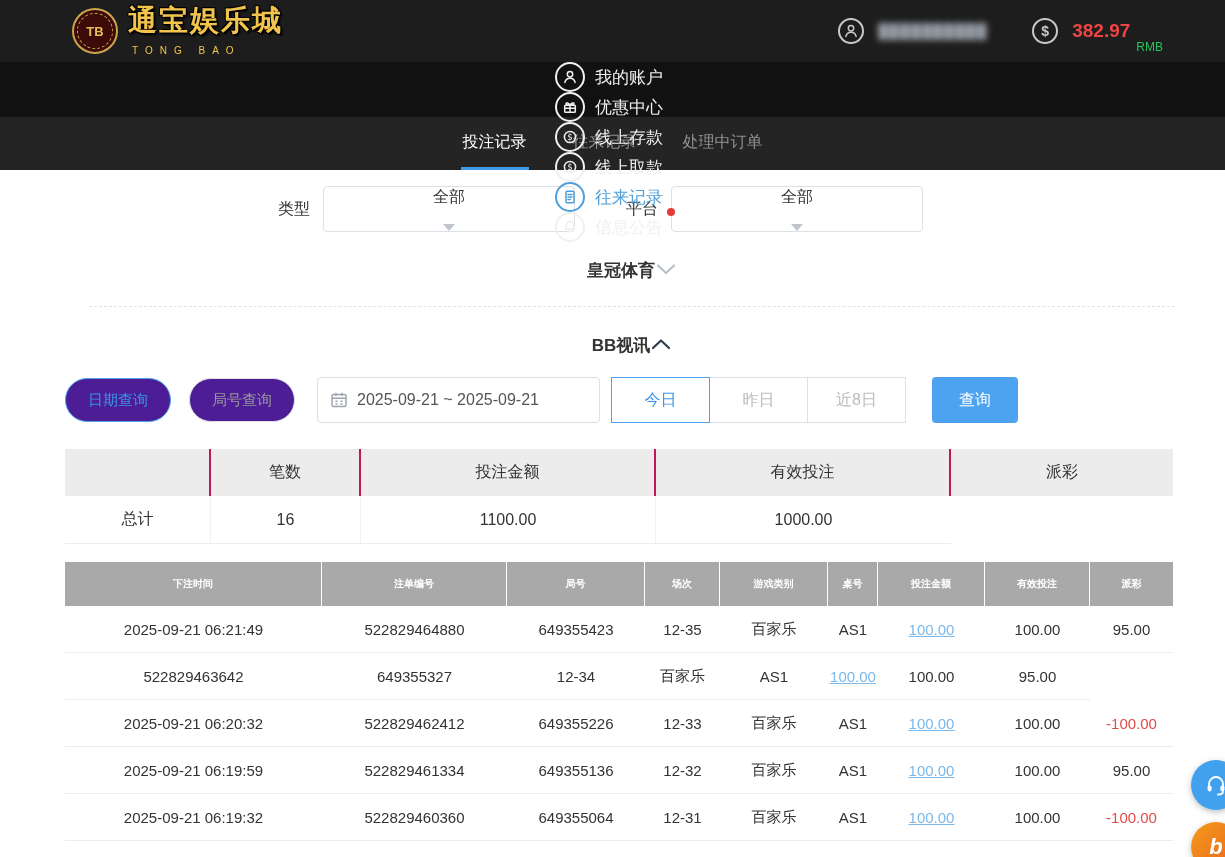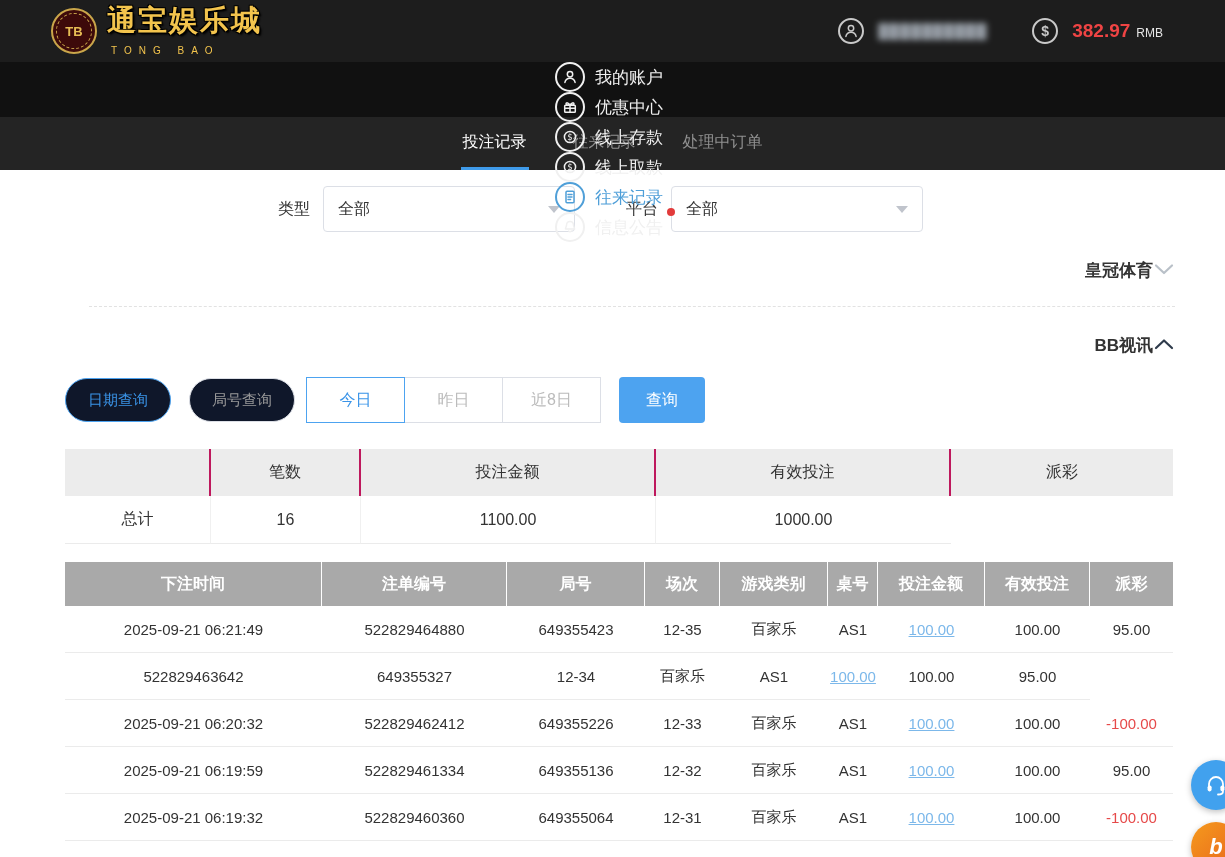--- a/index.html
+++ b/index.html
@@ -1,38 +1,38 @@
 <!DOCTYPE html>
 <html><head>
 <meta charset="utf-8">
 <style>
   * { margin:0; padding:0; box-sizing:border-box; }
   html,body { width:1225px; height:857px; overflow:hidden; background:#fff;
     font-family:"Liberation Sans","DejaVu Sans",sans-serif; }
   .page { position:relative; width:1225px; height:857px; }
 
   
-  .topbar { height:62px; background:#1d1d1d; display:flex; align-items:center; padding:0 62px 0 51px; }
+  .topbar { height:62px; background:#1d1d1d; display:flex; align-items:center; padding:0 62px 0 72px; }
   .logo { display:flex; align-items:center; gap:10px; }
   .logo-coin { width:46px; height:46px; border-radius:50%; background:#3d0a0a; border:2px solid #caa64a;
     position:relative; display:flex; align-items:center; justify-content:center; }
   .logo-coin::after { content:""; position:absolute; inset:3px; border:1px dashed #caa64a; border-radius:50%; }
   .logo-coin span { color:#e7bd55; font-size:13px; font-weight:bold; }
   .logo-text { display:flex; flex-direction:column; line-height:1; }
   .logo-title { color:#f3c44d; font-size:29px; font-weight:900; letter-spacing:2px;
     text-shadow:1px 1px 0 #000,-1px 1px 0 #000,1px -1px 0 #000,-1px -1px 0 #000,2px 2px 2px #000; }
   .logo-sub { color:#f3c44d; font-size:10px; letter-spacing:7px; margin-top:11px; padding-left:4px; }
   .top-right { margin-left:auto; display:flex; align-items:center; gap:14px; }
   .round-icon { width:26px; height:26px; border:2px solid #c9c9c9; border-radius:50%;
     display:flex; align-items:center; justify-content:center; color:#c9c9c9; flex:0 0 auto; }
   .username-blur { color:#aeb6c0; font-size:14px; letter-spacing:1px; filter:blur(3px); opacity:.85;
     min-width:140px; text-align:left; }
   .coin-glyph { font-size:14px; font-weight:bold; }
   .balance { color:#ef4444; font-size:19px; font-weight:bold; }
-  .currency { color:#e5e5e5; font-size:12px; margin-left:2px; position:relative; top:2px; }
+  .currency { color:#22c55e; font-size:12px; margin-left:2px; position:relative; top:16px; }
 
   
   .navbar { height:55px; background:#111111; display:flex; align-items:center;
     justify-content:space-between; padding:0 95px 0 88px;flex-direction:column; }
   .nav-item { display:flex; align-items:center; gap:10px; color:#f0f0f0; cursor:pointer; position:relative; }
   .nav-item.active { color:#4f9fd8; }
   .nav-icon { width:30px; height:30px; border:2px solid currentColor; border-radius:50%;
     display:flex; align-items:center; justify-content:center; }
   .nav-icon svg { stroke:currentColor; fill:none; stroke-width:1.5; stroke-linecap:round; stroke-linejoin:round; }
   .nav-label { font-size:17px; }
@@ -41,66 +41,66 @@
   
   .subtabs { height:53px; background:#242424; display:flex; align-items:stretch; justify-content:center; gap:42px; }
   .subtab { display:flex; align-items:center; color:#909090; font-size:16px; cursor:pointer;
     border-bottom:3px solid transparent; padding:0 2px; }
   .subtab.active { color:#ffffff; border-bottom-color:#3f9bea; }
 
   
   .filter-row { display:flex; align-items:center; margin:16px 0 0 278px; }
   .filter-label { font-size:16px; color:#333; margin-right:13px; }
   .select-box { width:252px; height:46px; border:1px solid #dcdfe6; border-radius:4px;
-    display:flex; align-items:center; justify-content:space-between; padding:0 14px; cursor:pointer; }
+    display:flex; align-items:center; justify-content:space-between; padding:0 14px; cursor:pointer;flex-direction:column; }
   .select-value { font-size:16px; color:#333; }
   .caret { width:0; height:0; border-left:6px solid transparent; border-right:6px solid transparent;
     border-top:7px solid #c0c4cc; }
   .filter-gap { width:51px; }
 
   
-  .section-head { margin:0 50px 0 89px; display:flex; align-items:center; justify-content:flex-end; }
+  .section-head { margin:0 50px 0 89px; display:flex; align-items:center; justify-content:center; }
   .section-head.first { padding:27px 0 24px; border-bottom:1px dashed #e2e2e2; }
   .section-head.second { padding:27px 0 10px; }
   .section-title { font-size:17px; font-weight:bold; color:#333; }
   .chev svg { fill:none; stroke-width:2.2; stroke-linecap:round; stroke-linejoin:round; }
   .chev.down svg { stroke:#b9c0c8; }
   .chev.up svg { stroke:#2f3b4c; }
 
   
   .query-row { margin:10px 0 0 65px; display:flex; align-items:center; }
-  .pill-btn { height:44px; padding:0 22px; border-radius:22px; background:#0f172a; font-size:15px;
+  .pill-btn { height:44px; padding:0 22px; border-radius:22px; background:#4c1d95; font-size:15px;
     display:flex; align-items:center; cursor:pointer; }
   .pill-btn.blue { border:1px solid #4da3f0; color:#3a94e8; }
   .pill-btn.gray { border:1px solid #dcdfe6; color:#9a9a9a; margin-left:18px; }
   .date-box { margin-left:22px; width:283px; height:46px; border:1px solid #dcdfe6; border-radius:4px;
     display:flex; align-items:center; padding:0 12px; cursor:pointer; }
   .date-box svg { stroke:#9aa2ad; fill:none; stroke-width:1.4; }
   .date-text { font-size:16px; color:#555; margin-left:9px; }
   .seg-group { display:flex; margin-left:12px; }
   .seg-btn { width:99px; height:46px; background:#fff; border:1px solid #dcdfe6; font-size:16px;
     color:#bbb; display:flex; align-items:center; justify-content:center; cursor:pointer; margin-left:-1px; }
   .seg-btn.active { border:1px solid #4da3f0; color:#3a94e8; position:relative; z-index:2; }
-  .search-btn { margin-left:18px; width:86px; height:46px; background:#4da3f0; color:#fff; font-size:16px;
+  .search-btn { margin-left:26px; width:86px; height:46px; background:#4da3f0; color:#fff; font-size:16px;
     border:none; border-radius:4px; display:flex; align-items:center; justify-content:center; cursor:pointer; }
 
   
   .summary-table { margin:26px 52px 0 65px; }
   .sum-grid { display:grid; grid-template-columns:146px 150px 295px 295px 222px; }
   .sum-th { background:#ececec; height:47px; display:flex; align-items:center; justify-content:center;
     font-size:16px; color:#333; border-right:2px solid #be185d; }
   .sum-th:last-child { border-right:none; }
   .sum-td { background:#fff; height:48px; display:flex; align-items:center; justify-content:center;
     font-size:16px; color:#333; border-bottom:1px solid #ebebeb; border-right:1px solid #f0f0f0; }
   .sum-td:last-child { border-right:none; }
 
   
   .bet-table { margin:18px 52px 0 65px; }
   .bet-grid { display:grid; grid-template-columns:257px 185px 138px 75px 108px 50px 107px 105px 83px; }
-  .th { background:#a9a9a9; height:44px; color:#fff; font-size:16px; font-weight:bold;
+  .th { background:#a9a9a9; height:44px; color:#fff; font-size:10px; font-weight:bold;
     display:flex; align-items:center; justify-content:center; border-right:1px solid #fff; }
   .th:last-child { border-right:none; }
   .td { height:47px; display:flex; align-items:center; justify-content:center; font-size:15px; color:#333;
     border-bottom:1px solid #ebebeb; background:#fff; }
   .td.link { color:#7cb8ea; text-decoration:underline; cursor:pointer; }
   .td.neg { color:#e64949; }
 
   
   .float-btn { position:absolute; right:-16px; width:50px; height:50px; border-radius:50%;
     display:flex; align-items:center; justify-content:center; cursor:pointer; box-shadow:0 2px 6px rgba(0,0,0,.25); }
@@ -232,20 +232,27 @@
     <span class="chev up">
       <svg width="22" height="14" viewBox="0 0 22 14">
           <polyline points="3,11 11,3.5 19,11"></polyline>
         </svg>
     </span>
   </div>
 
   <div class="query-row">
     <div class="pill-btn blue">日期查询</div>
     <div class="pill-btn gray">局号查询</div>
+    <div class="date-box">
+      <svg width="18" height="18" viewBox="0 0 18 18">
+        <rect x="2" y="3.5" width="14" height="12" rx="1.5"></rect>
+          <path d="M2 7.2h14M6 1.8v3.2M12 1.8v3.2M5.5 10.3h2M10.5 10.3h2M5.5 13h2M10.5 13h2"></path>
+      </svg>
+      <span class="date-text">2025-09-21 ~ 2025-09-21</span>
+    </div>
     <div class="seg-group">
       <div class="seg-btn active">今日</div>
       <div class="seg-btn">昨日</div>
       <div class="seg-btn">近8日</div>
     </div>
     <button class="search-btn">查询</button>
   </div>
 
   <div class="summary-table">
     <div class="sum-grid">

